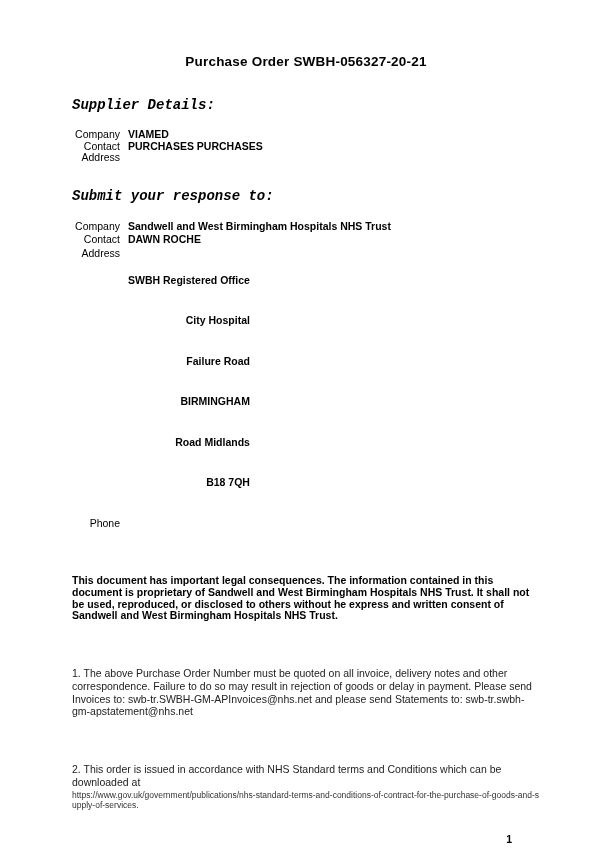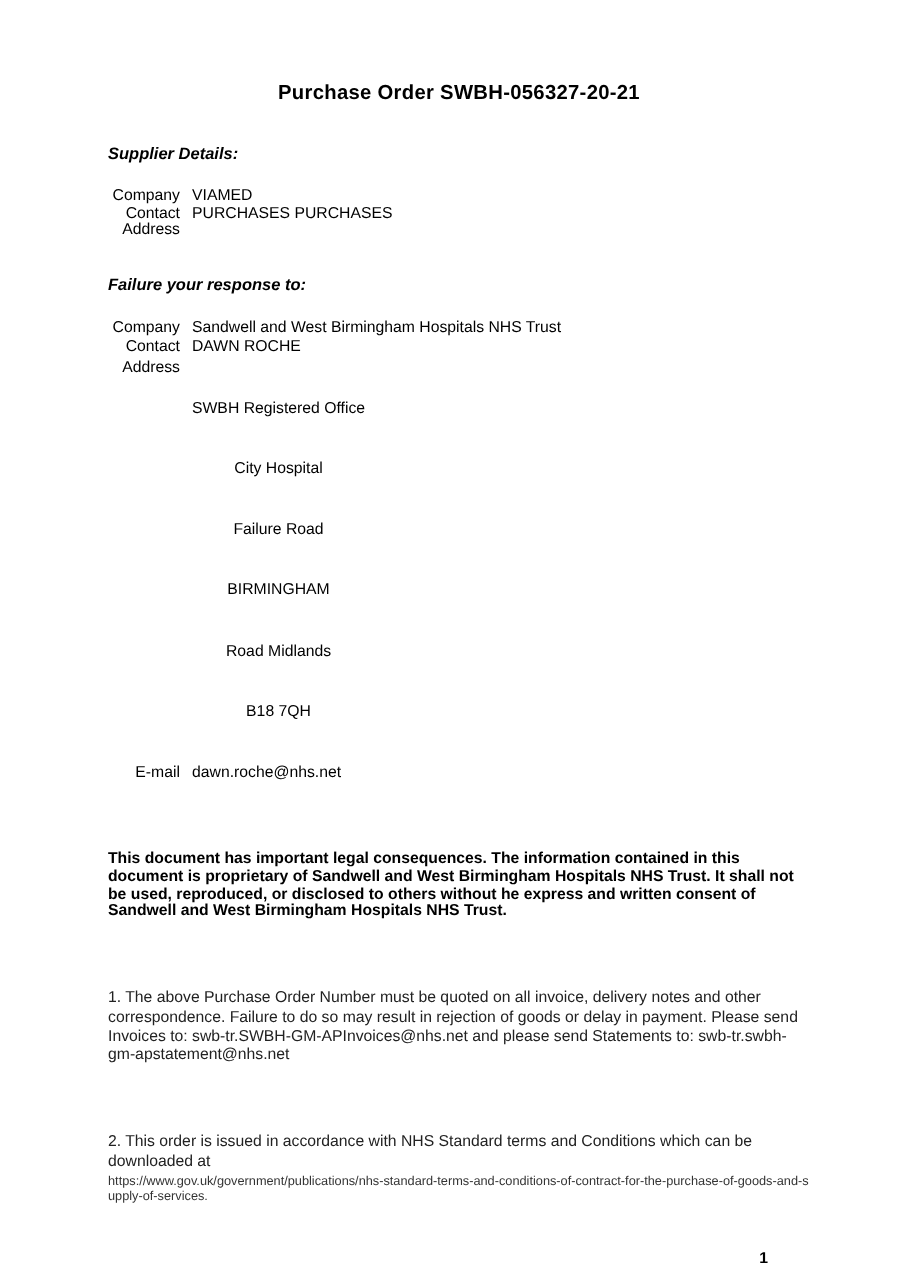--- a/index.html
+++ b/index.html
@@ -17,41 +17,42 @@
   }
   .title {
     font-size: 13.5px;
     font-weight: bold;
     text-align: center;
     letter-spacing: 0.2px;
     margin-bottom: 28px;
     color: #000;
   }
   .section-heading {
-    font-size: 11px;
+    font-size: 14px;
     font-style: italic;
     font-weight: bold;
     color: #000;
     margin-bottom: 16px;
+    font-family: Liberation Mono, monospace;
   }
   .info-block {
     font-size: 10.5px;
     color: #000;
     margin-left: 2px;
   }
   .info-block.supplier { line-height: 11.5px; margin-bottom: 24px; }
   .info-block.response { line-height: 13.5px; margin-bottom: 22px; }
   .row { display: flex; align-items: flex-start; }
   .label {
     width: 46px;
     text-align: right;
     margin-right: 8px;
     flex-shrink: 0;
   }
-  .value { text-align: center; white-space: pre-wrap; }
+  .value { text-align: right; white-space: pre-wrap; font-weight: bold; }
   .value.empty { min-height: 1em; }
   .para {
     font-size: 10.5px;
     line-height: 1.22;
     color: #222;
     margin-bottom: 9px;
     margin-top: 45px;
   }
   .para.bold {
     font-weight: bold;
@@ -91,21 +92,21 @@
     </div>
     <div class="row">
       <div class="label">Contact</div>
       <div class="value">PURCHASES PURCHASES</div>
     </div>
     <div class="row">
       <div class="label">Address</div>
     </div>
   </div>
 
-  <div class="section-heading">Failure your response to:</div>
+  <div class="section-heading">Submit your response to:</div>
 
   <div class="info-block response">
     <div class="row">
       <div class="label">Company</div>
       <div class="value">Sandwell and West Birmingham Hospitals NHS Trust</div>
     </div>
     <div class="row">
       <div class="label">Contact</div>
       <div class="value">DAWN ROCHE</div>
     </div>
@@ -114,22 +115,22 @@
       <div class="value">
         <div>SWBH Registered Office</div>
         <div>City Hospital</div>
         <div>Failure Road</div>
         <div>BIRMINGHAM</div>
         <div>Road Midlands</div>
         <div>B18 7QH</div>
       </div>
     </div>
     <div class="row">
-      <div class="label">E-mail</div>
-      <div class="value">dawn.roche@nhs.net</div>
+      <div class="label">Phone</div>
+      <div class="value empty"></div>
     </div>
   </div>
 
   <p class="para bold">This document has important legal consequences. The information contained in this document is proprietary of Sandwell and West Birmingham Hospitals NHS Trust. It shall not be used, reproduced, or disclosed to others without he express and written consent of Sandwell and West Birmingham Hospitals NHS Trust.</p>
 
   <p class="para">
     <span>1. The above Purchase Order Number must be quoted on all invoice, delivery notes and other correspondence. Failure to do so may result in rejection of goods or delay in payment.  Please send Invoices to: swb-tr.SWBH-GM-APInvoices@nhs.net and please send Statements to: swb-tr.swbh-gm-apstatement@nhs.net</span>
   </p>
 
   <p class="para">

